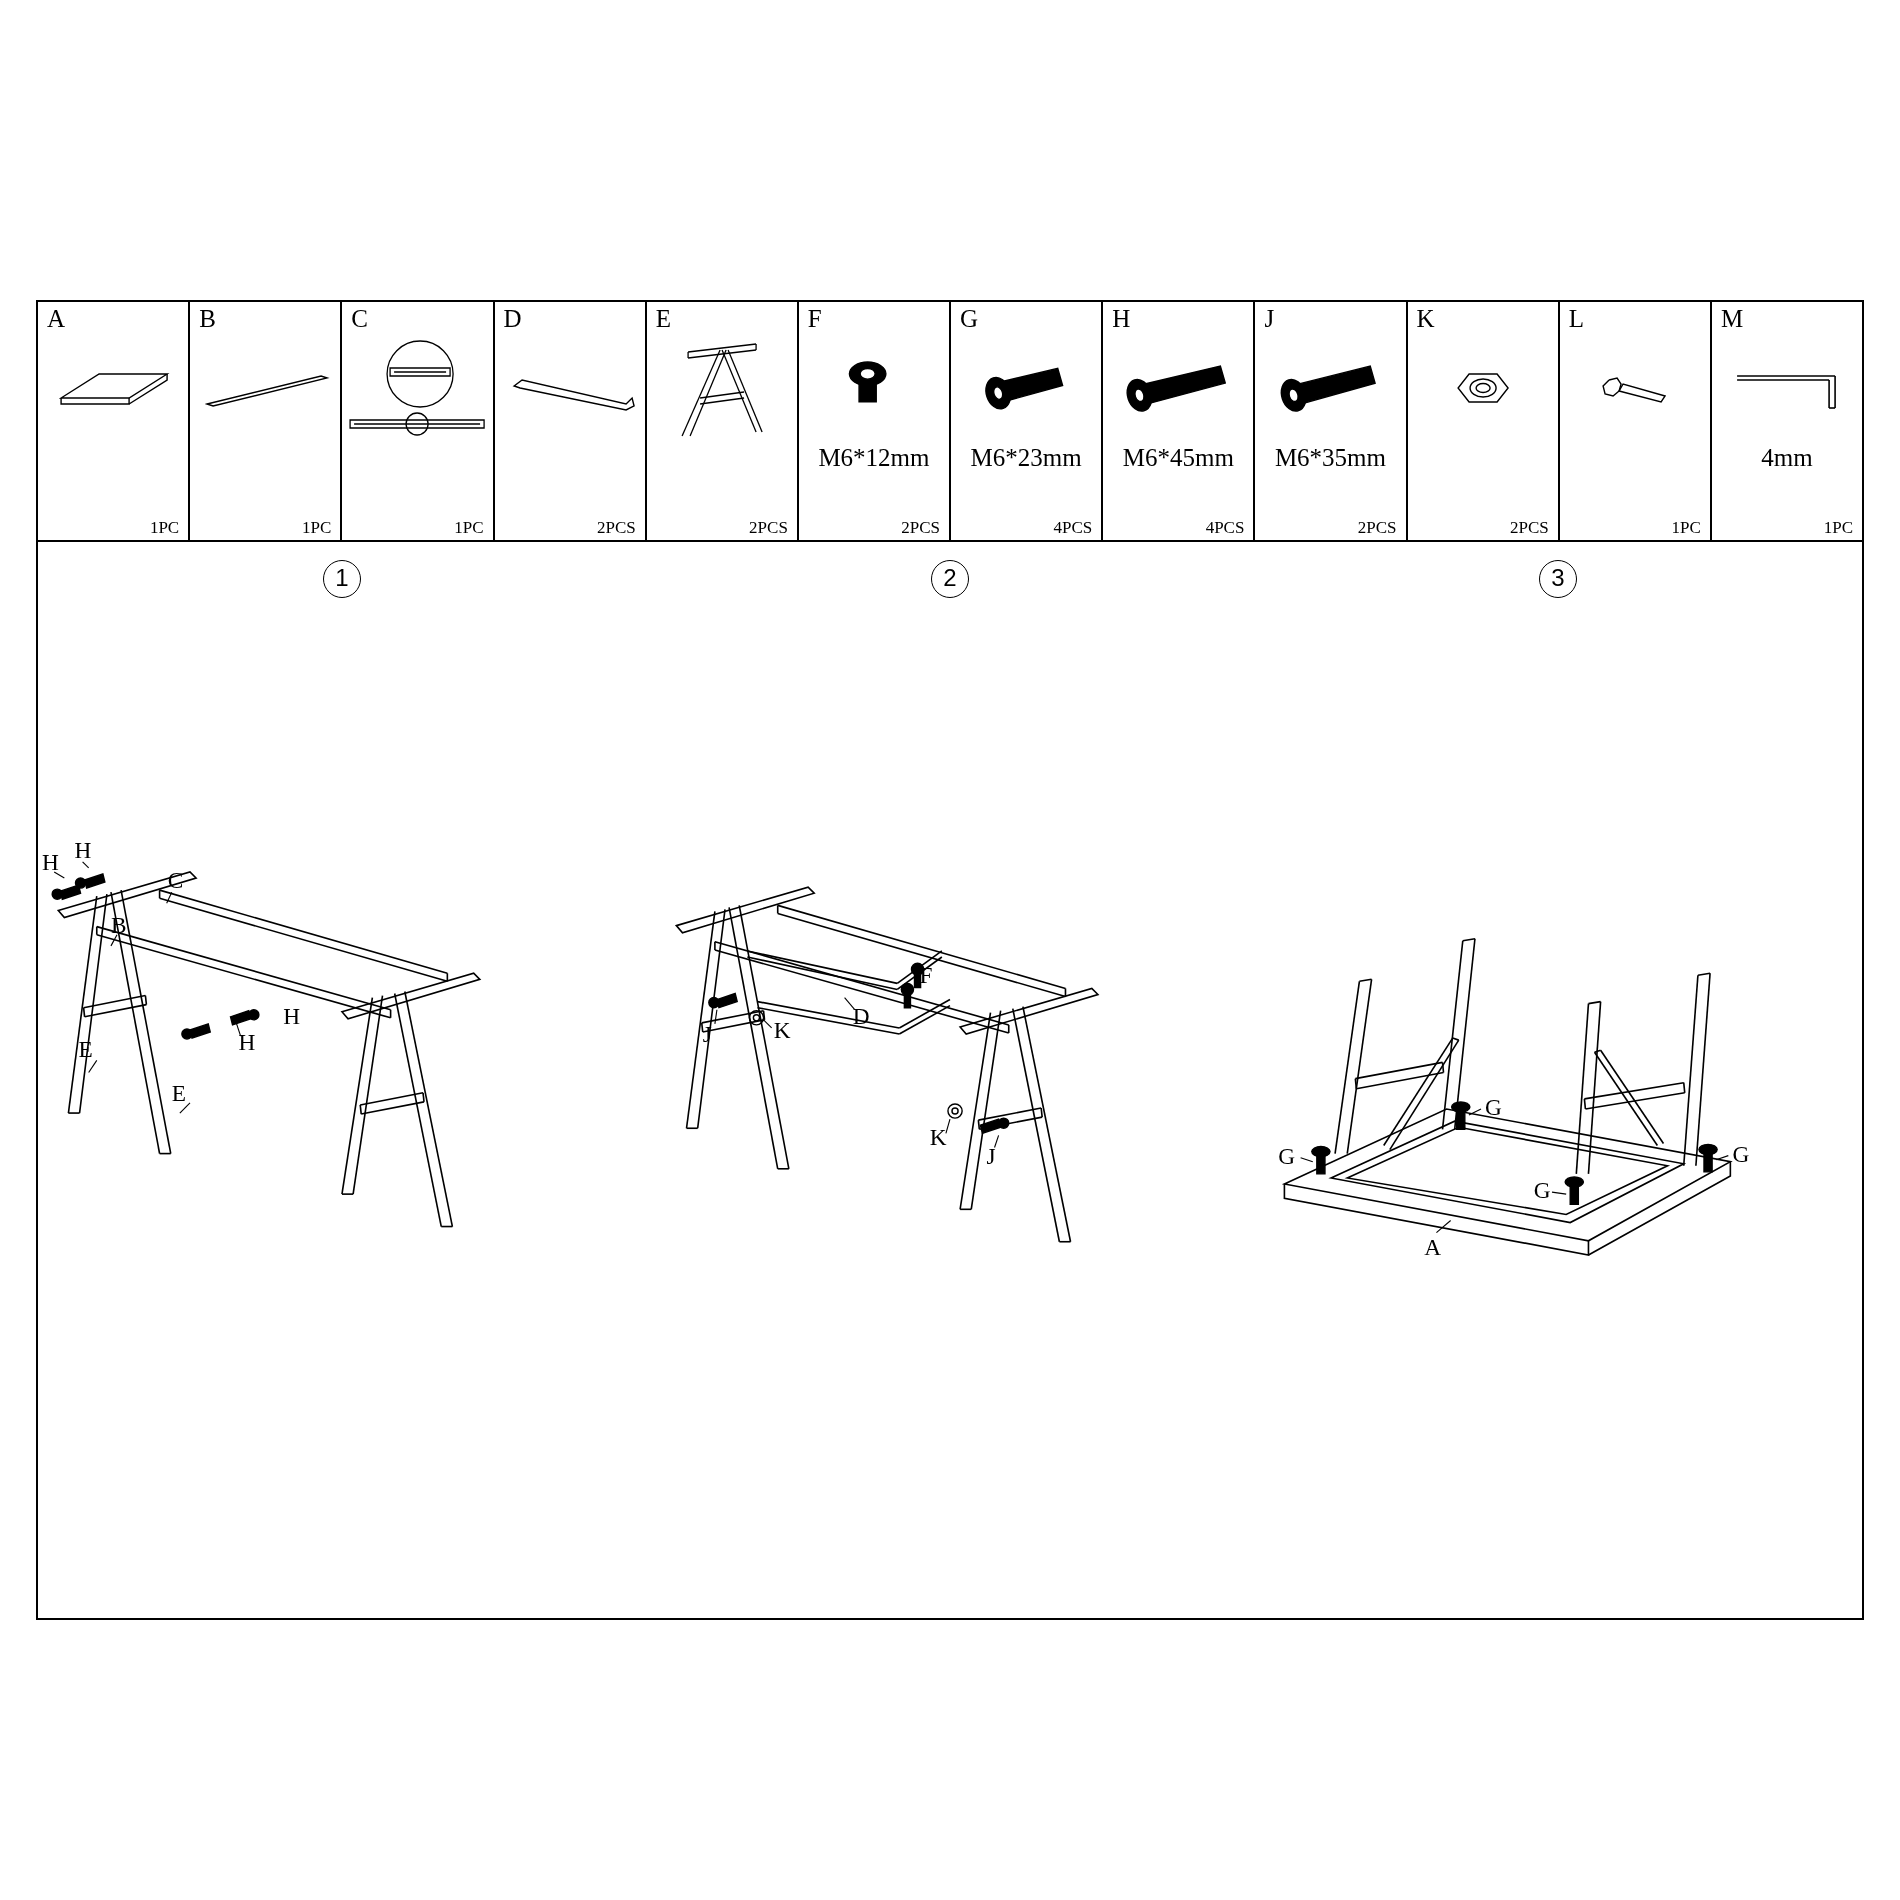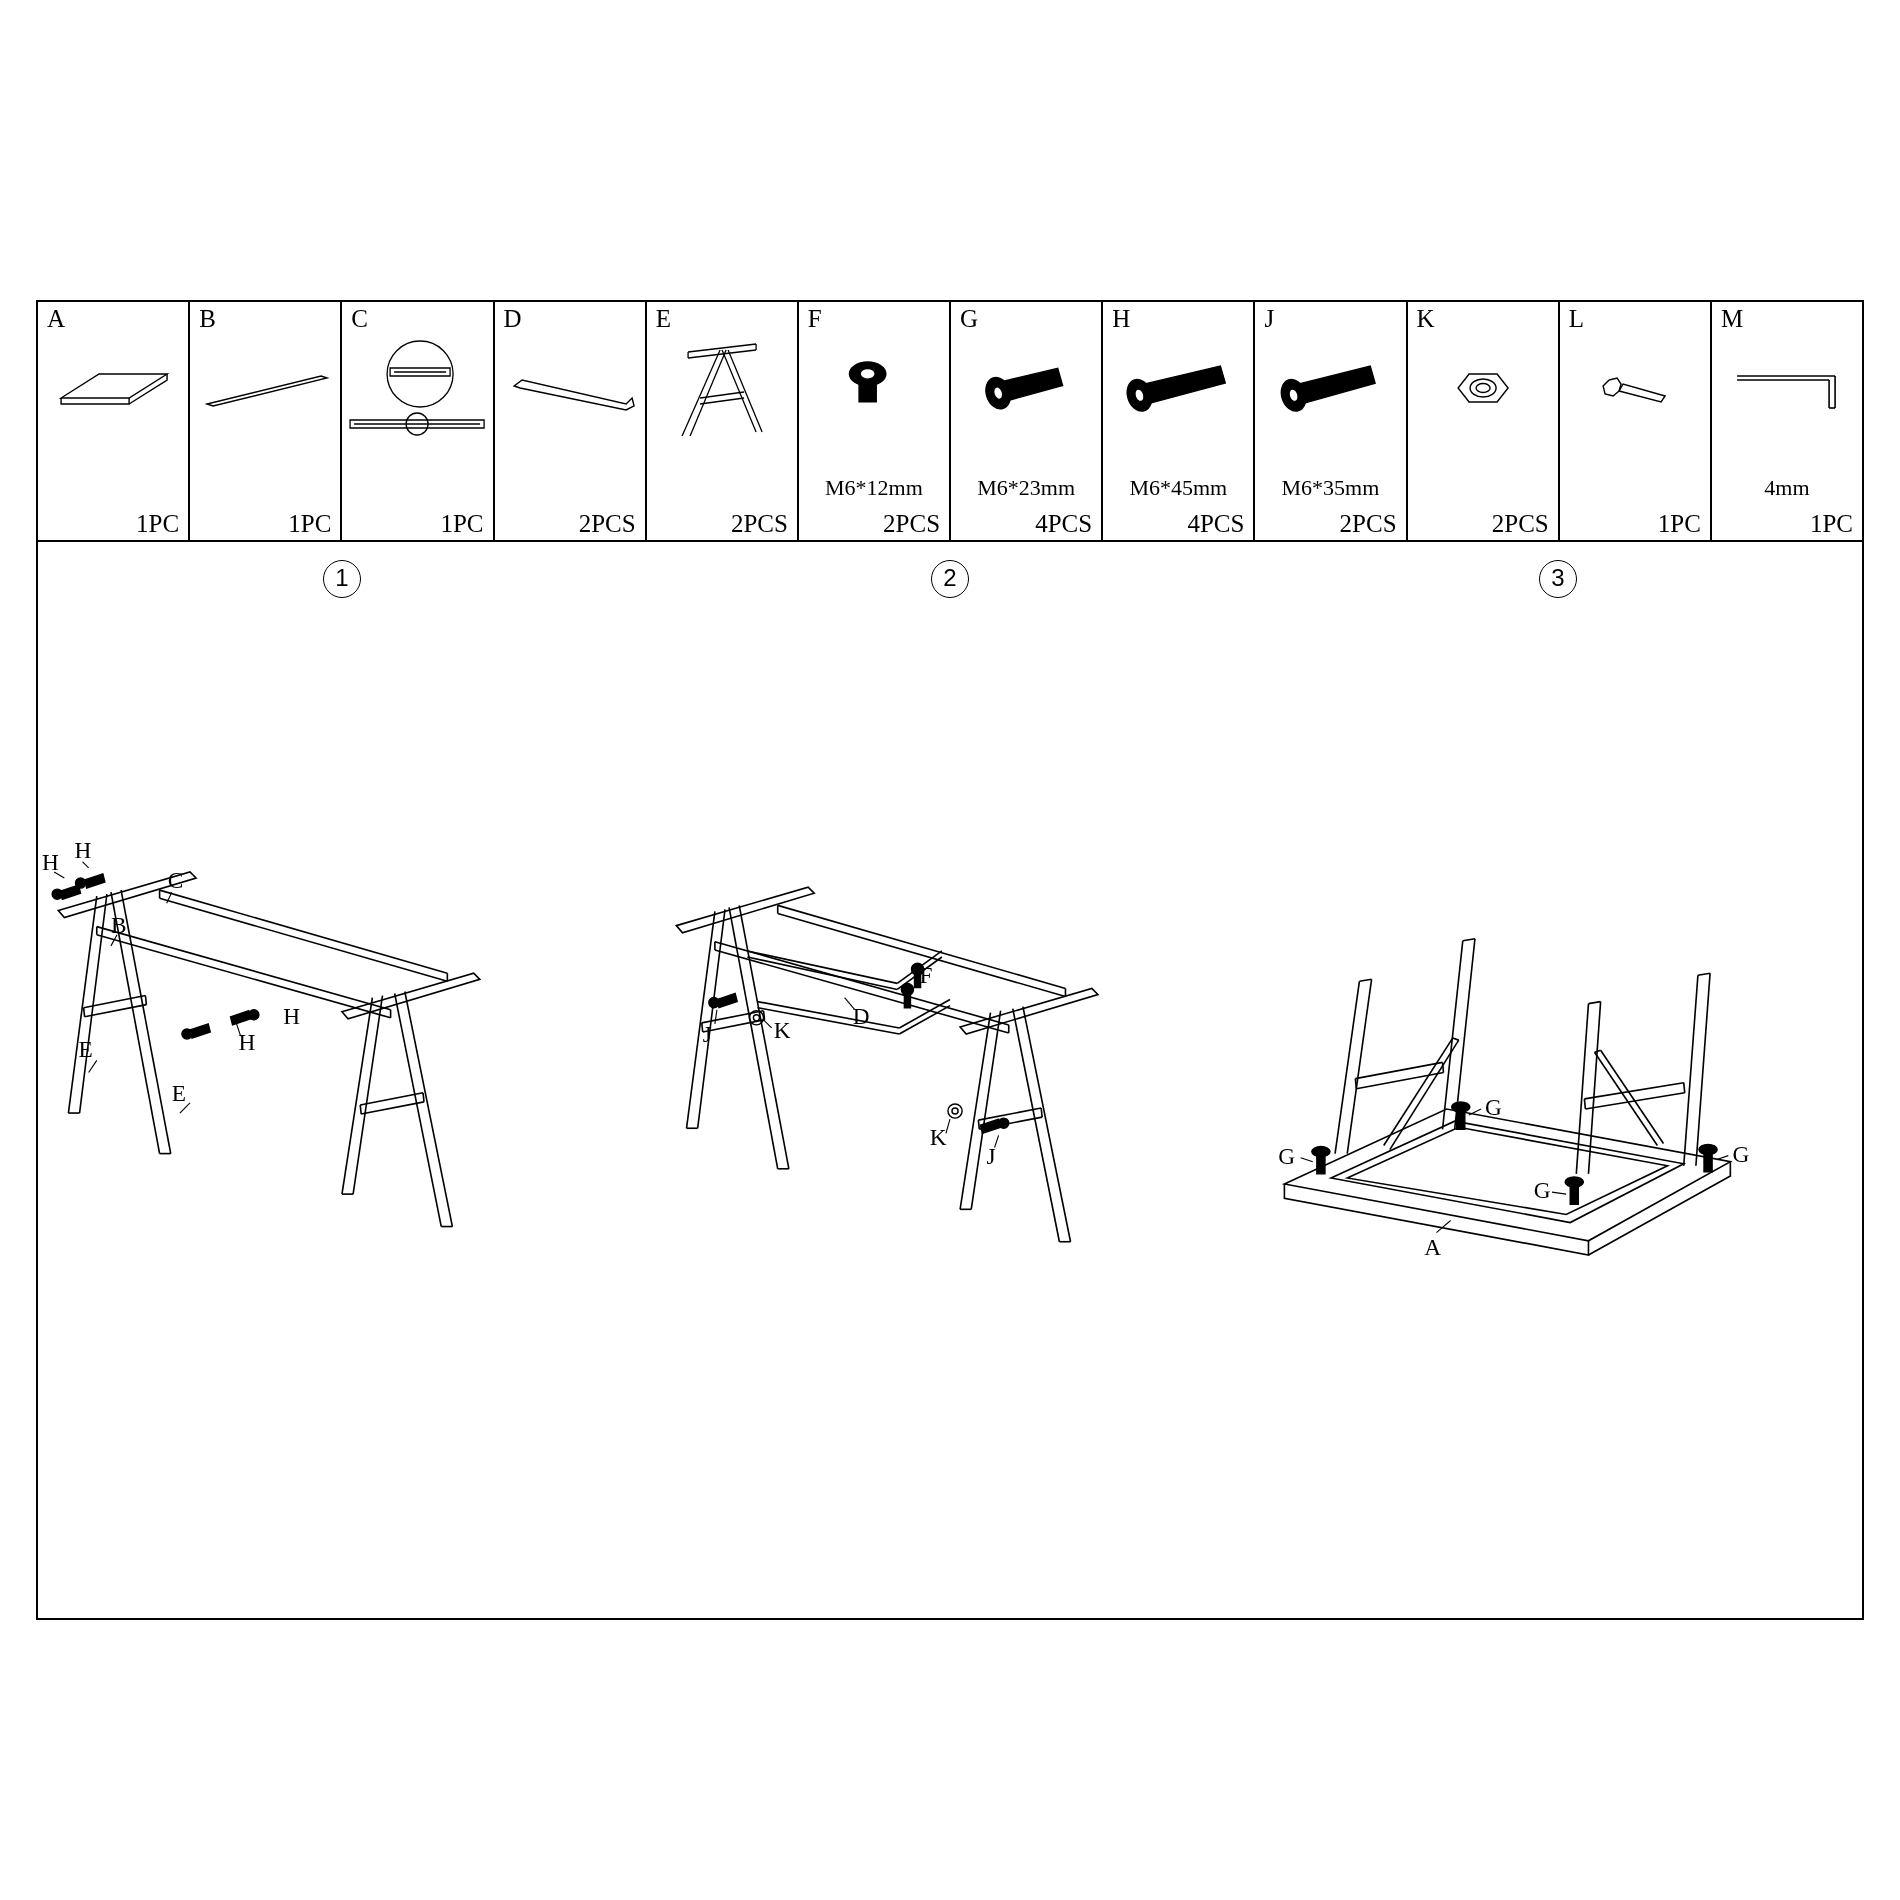--- a/index.html
+++ b/index.html
@@ -47,30 +47,30 @@
     position: absolute;
     left: 9px;
     top: 4px;
     font-size: 25px;
     line-height: 1;
   }
   .part-qty {
     position: absolute;
     right: 9px;
     bottom: 4px;
-    font-size: 25px;
+    font-size: 17px;
     line-height: 1;
   }
   .part-spec {
     position: absolute;
     left: 0;
     right: 0;
-    bottom: 41px;
+    bottom: 70px;
     text-align: center;
-    font-size: 22px;
+    font-size: 25px;
     line-height: 1;
     white-space: nowrap;
   }
   .part-art {
     position: absolute;
     left: 0;
     right: 0;
     top: 34px;
     height: 110px;
   }

